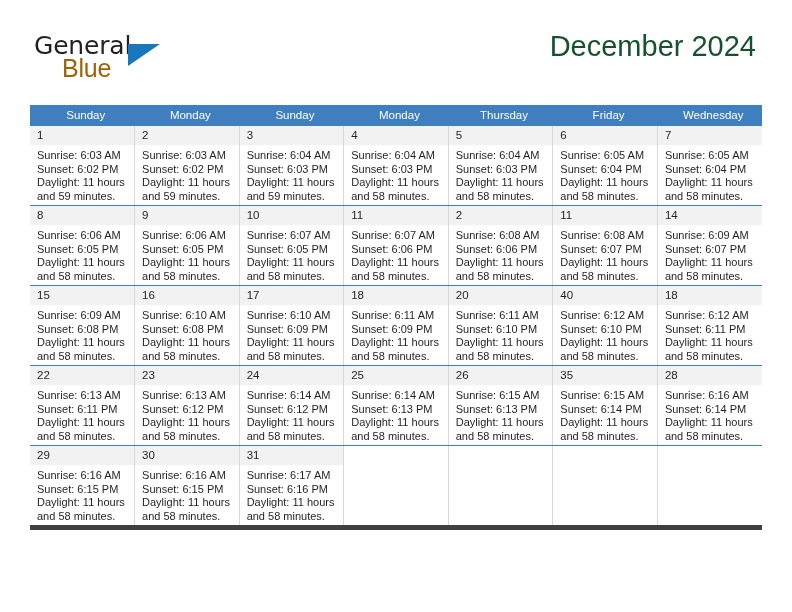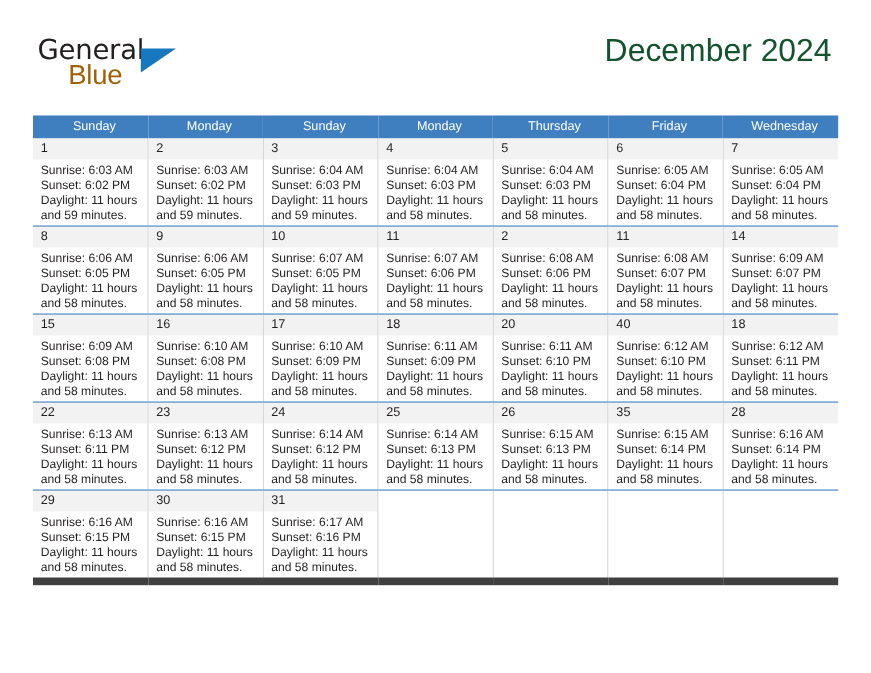--- a/index.html
+++ b/index.html
@@ -114,21 +114,21 @@
     vertical-align: top;
     padding: 0;
     border-left: 1px solid #d8d8d8;
     border-right: 1px solid #d8d8d8;
     border-bottom: 1px solid #3f7fbf;
     background: #ffffff;
     height: 79px;
   }
   .calendar tr.week-row td:first-child { border-left: none; }
   .calendar tr.week-row td:last-child { border-right: none; }
-  .calendar tr.week-row:last-child td { border-bottom: 7px solid #404040; }
+  .calendar tr.week-row:last-child td { border-bottom: 5px solid #404040; }
 
   .daynum {
     display: block;
     background: #f2f2f2;
     font-size: 11.5px;
     color: #231f20;
     padding: 3px 0 4px 7px;
     height: 12px;
     line-height: 12px;
   }

